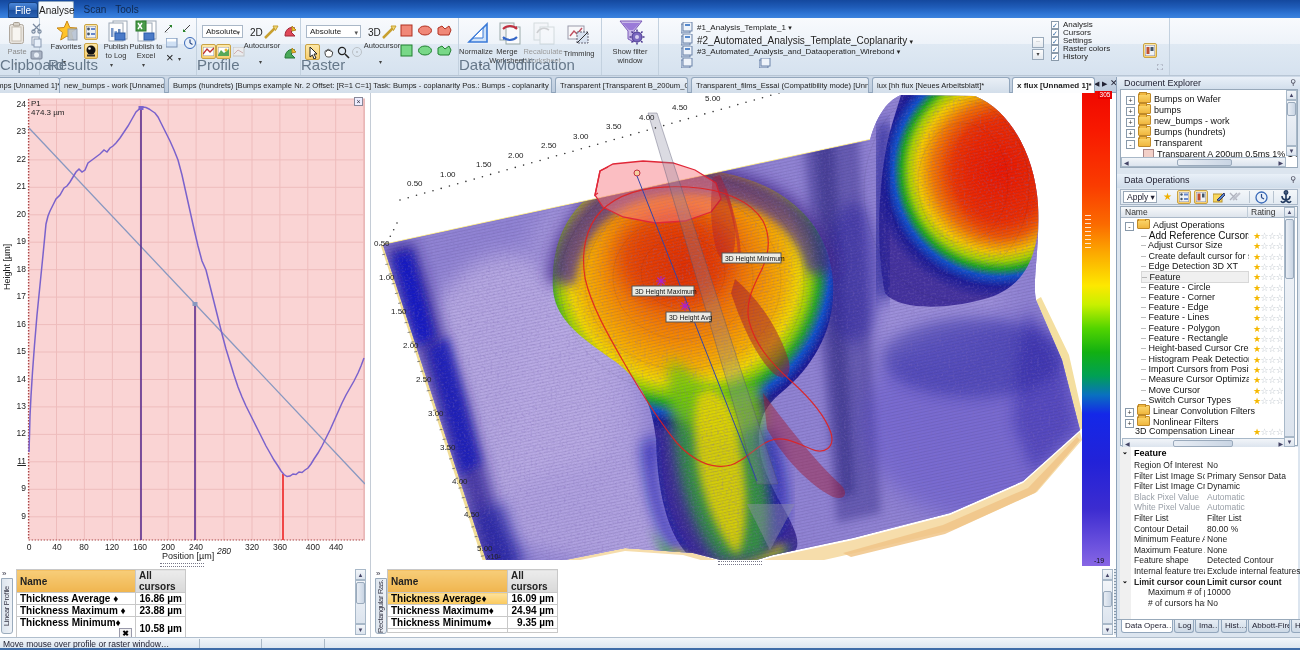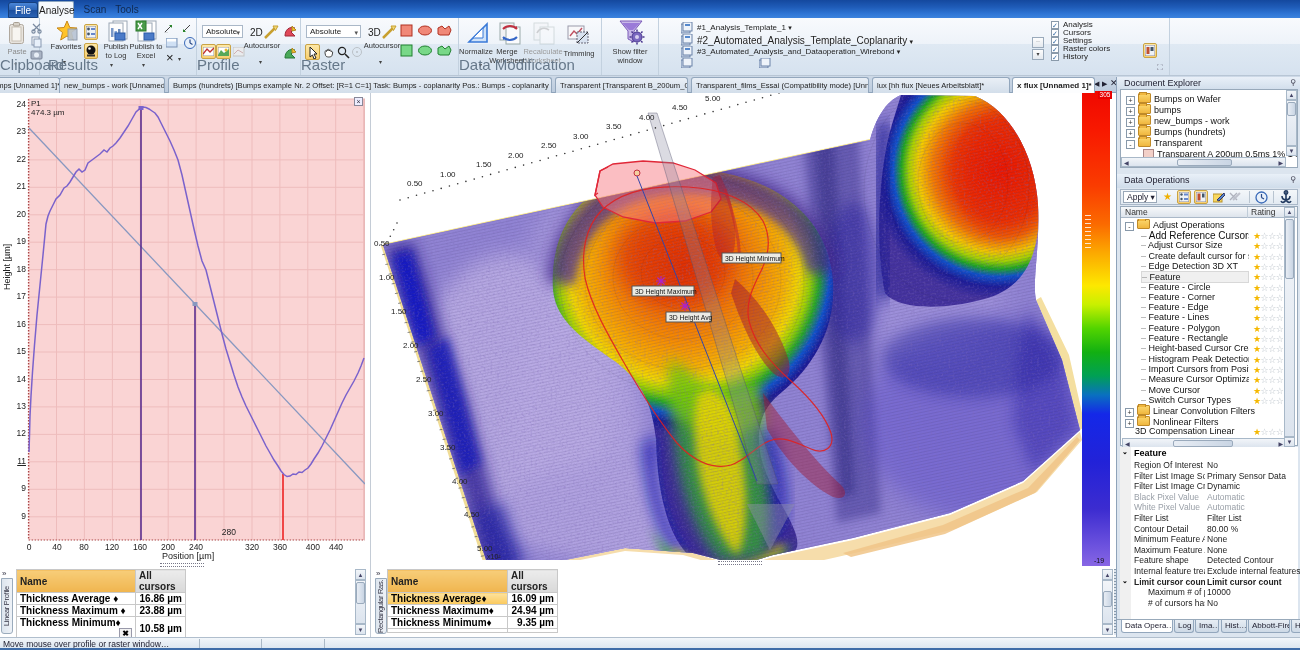--- a/index.html
+++ b/index.html
@@ -375,21 +375,21 @@
 <div class="abs" style="left:10px;top:456px;width:16px;text-align:right;font-size:8.5px;color:#222;text-decoration:underline;">11</div>
 <div class="abs" style="left:10px;top:483px;width:16px;text-align:right;font-size:8.5px;color:#222;">9</div>
 <div class="abs" style="left:10px;top:511px;width:16px;text-align:right;font-size:8.5px;color:#222;">9</div>
 <div class="abs" style="left:17px;top:542px;width:24px;text-align:center;font-size:8.5px;color:#222;">0</div>
 <div class="abs" style="left:45px;top:542px;width:24px;text-align:center;font-size:8.5px;color:#222;">40</div>
 <div class="abs" style="left:72px;top:542px;width:24px;text-align:center;font-size:8.5px;color:#222;">80</div>
 <div class="abs" style="left:100px;top:542px;width:24px;text-align:center;font-size:8.5px;color:#222;">120</div>
 <div class="abs" style="left:128px;top:542px;width:24px;text-align:center;font-size:8.5px;color:#222;">160</div>
 <div class="abs" style="left:156px;top:542px;width:24px;text-align:center;font-size:8.5px;color:#222;">200</div>
 <div class="abs" style="left:184px;top:542px;width:24px;text-align:center;font-size:8.5px;color:#222;">240</div>
-<div class="abs" style="left:212px;top:527px;width:24px;text-align:right;font-size:8.5px;color:#222;">280</div>
+<div class="abs" style="left:212px;top:546px;width:24px;text-align:center;font-size:8.5px;color:#222;font-style:italic;">280</div>
 <div class="abs" style="left:240px;top:542px;width:24px;text-align:center;font-size:8.5px;color:#222;">320</div>
 <div class="abs" style="left:268px;top:542px;width:24px;text-align:center;font-size:8.5px;color:#222;">360</div>
 <div class="abs" style="left:296px;top:542px;width:24px;text-align:right;font-size:8.5px;color:#222;">400</div>
 <div class="abs" style="left:324px;top:542px;width:24px;text-align:center;font-size:8.5px;color:#222;">440</div>
 <div class="abs" style="left:162px;top:551px;font-size:9px;color:#222;">Position [µm]</div>
 <div class="abs" style="left:2px;top:290px;font-size:9px;color:#222;transform:rotate(-90deg);transform-origin:0 0;">Height [µm]</div>
 <div class="abs" style="left:31px;top:99px;font-size:8px;color:#222;">P1<br>474.3 µm</div>
 <div class="abs" style="left:354px;top:97px;width:9px;height:9px;border:1px solid #889;background:#eef;font-size:7px;line-height:8px;text-align:center;color:#334;">×</div>
 <div class="abs" style="left:160px;top:563px;width:44px;height:4px;border-top:1px dotted #778;border-bottom:1px dotted #778;"></div>
 <div class="abs" style="left:718px;top:561px;width:44px;height:4px;border-top:1px dotted #778;border-bottom:1px dotted #778;"></div>

